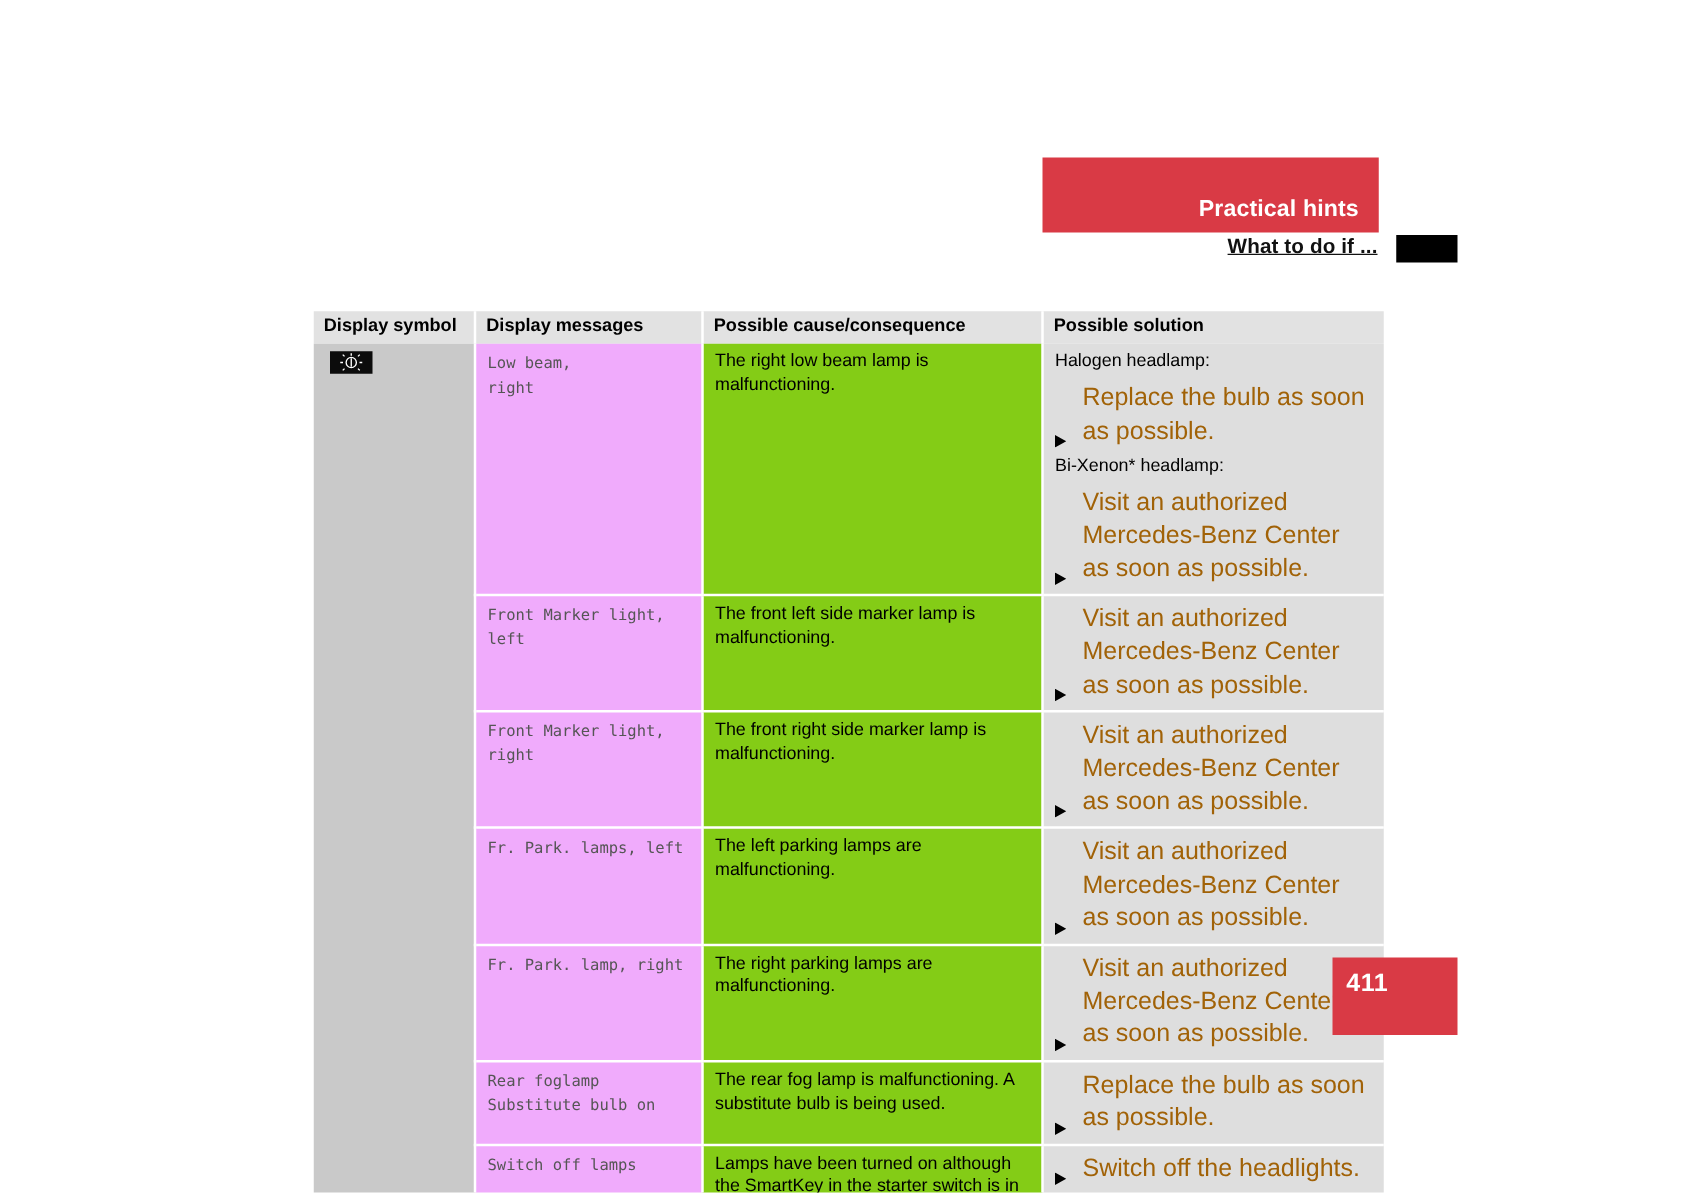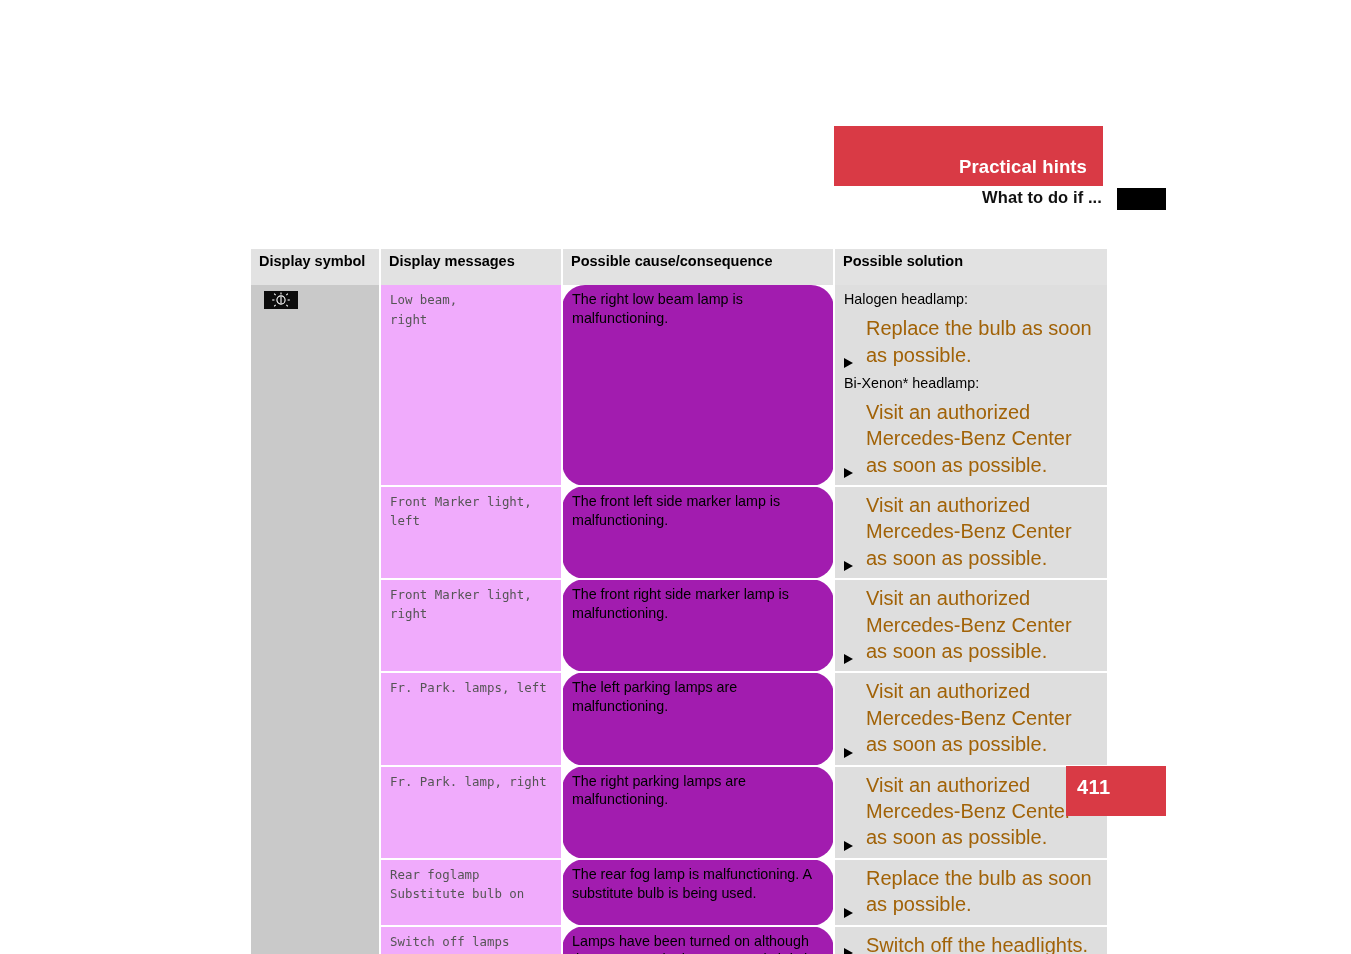--- a/index.html
+++ b/index.html
@@ -44,20 +44,21 @@
   }
   .page-subheader-title {
     position: absolute;
     right: 64px;
     top: 0px;
     color: #111111;
     font-size: 16.5px;
     font-weight: bold;
     letter-spacing: 0.1px;
     white-space: nowrap;
+    text-decoration: underline;
   }
   .page-subheader-tab {
     position: absolute;
     right: 0px;
     top: 0px;
     width: 49px;
     height: 22px;
     background: #000000;
   }
 
@@ -75,21 +76,21 @@
   .hints-table col.c-cause    { width: 272px; }
   .hints-table col.c-solution { width: 273px; }
 
   .hints-table th {
     background: #e2e2e2;
     text-align: left;
     vertical-align: top;
     font-size: 14.5px;
     font-weight: bold;
     color: #000000;
-    padding: 4px 8px 15px 8px;
+    padding: 4px 8px 5px 8px;
     border: none;
     border-right: 2px solid #ffffff;
     line-height: 1.2;
     white-space: nowrap;
   }
   .hints-table th.last { border-right: none; }
 
   .hints-table td {
     vertical-align: top;
     border: none;
@@ -97,21 +98,21 @@
     border-bottom: 2px solid #ffffff;
     padding: 5px 9px 7px 9px;
     line-height: 1.32;
   }
   .hints-table td.last { border-right: none; }
   .hints-table tr.last-row td { border-bottom: none; }
 
   
   .cell-symbol   { background: #c9c9c9; }
   .cell-message  { background: #f0abfc; }
-  .cell-cause    { background: #a21caf; border-radius: 23px; }
+  .cell-cause    { background: #84cc16; }
   .cell-solution { background: #dedede; margin-left: 47px; }
 
   
   .msg-text {
     font-family: "DejaVu Sans Mono", "Liberation Mono", monospace;
     font-size: 12.4px;
     color: #555555;
     letter-spacing: 0px;
     white-space: pre-line;
     line-height: 1.55;
@@ -156,21 +157,21 @@
     position: relative;
   }
   .symbol-badge svg { position: absolute; left: 7px; top: 1px; }
 
   
   .page-number-box {
     position: absolute;
     left: 1066px;
     top: 766px;
     width: 100px;
-    height: 50px;
+    height: 62px;
     background: #d93a45;
   }
   .page-number-text {
     position: absolute;
     left: 11px;
     top: 10px;
     color: #ffffff;
     font-size: 20px;
     font-weight: bold;
     letter-spacing: 0.4px;

